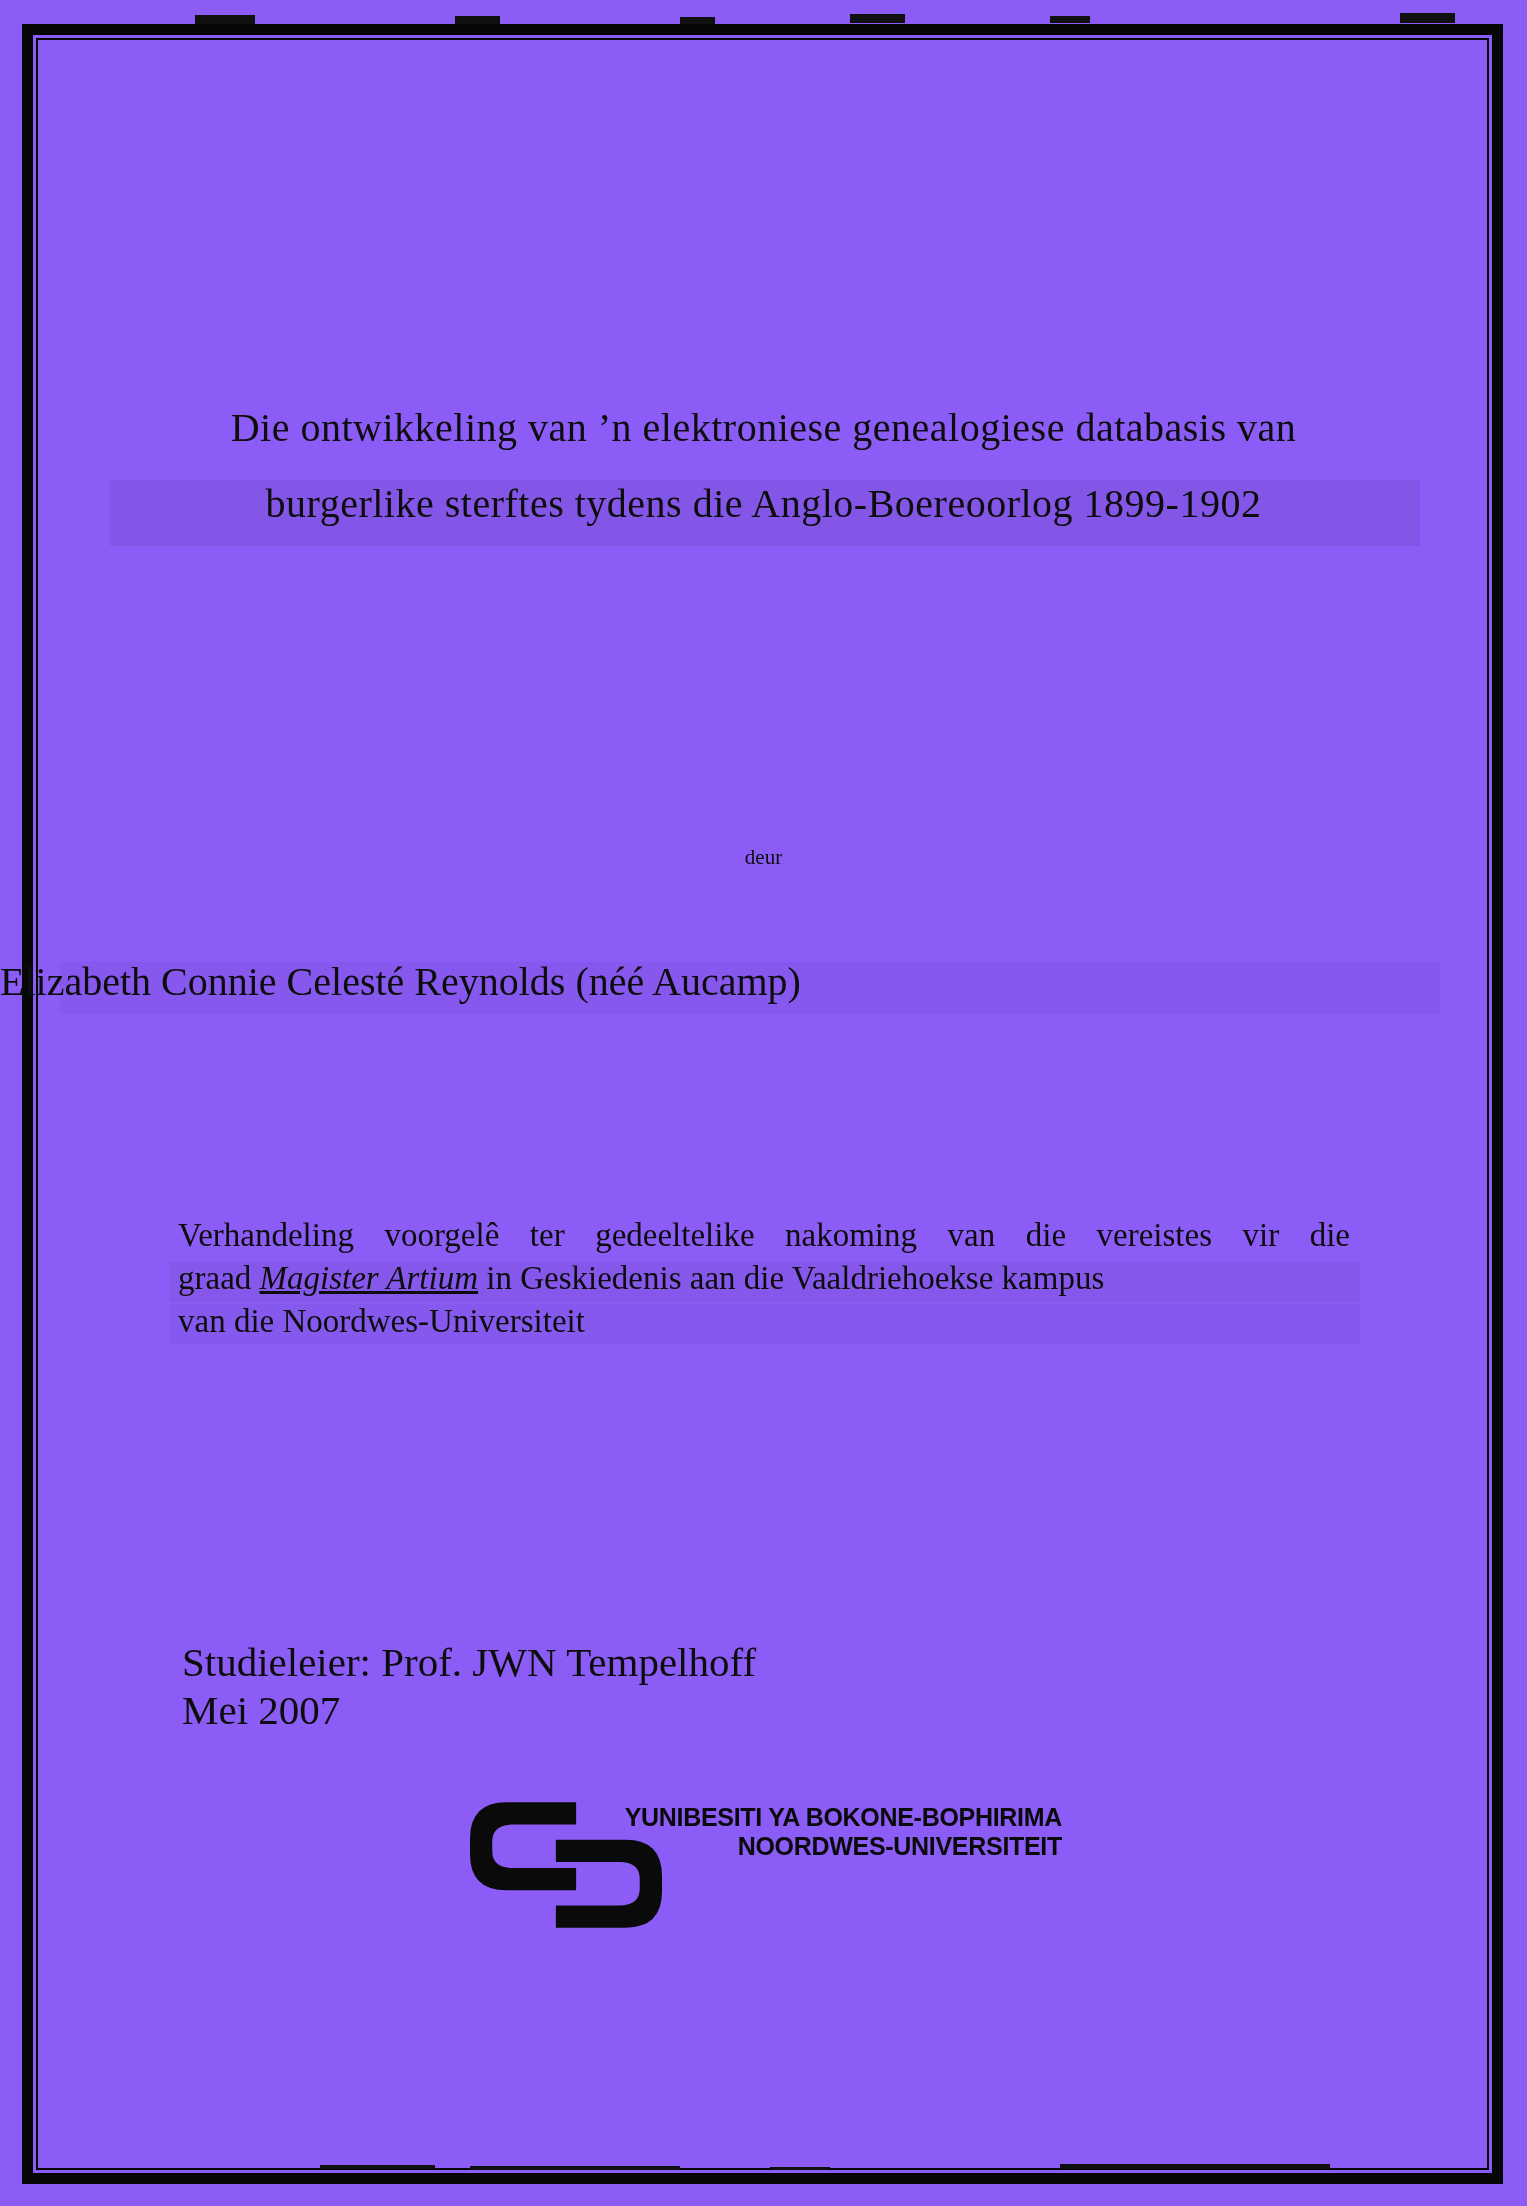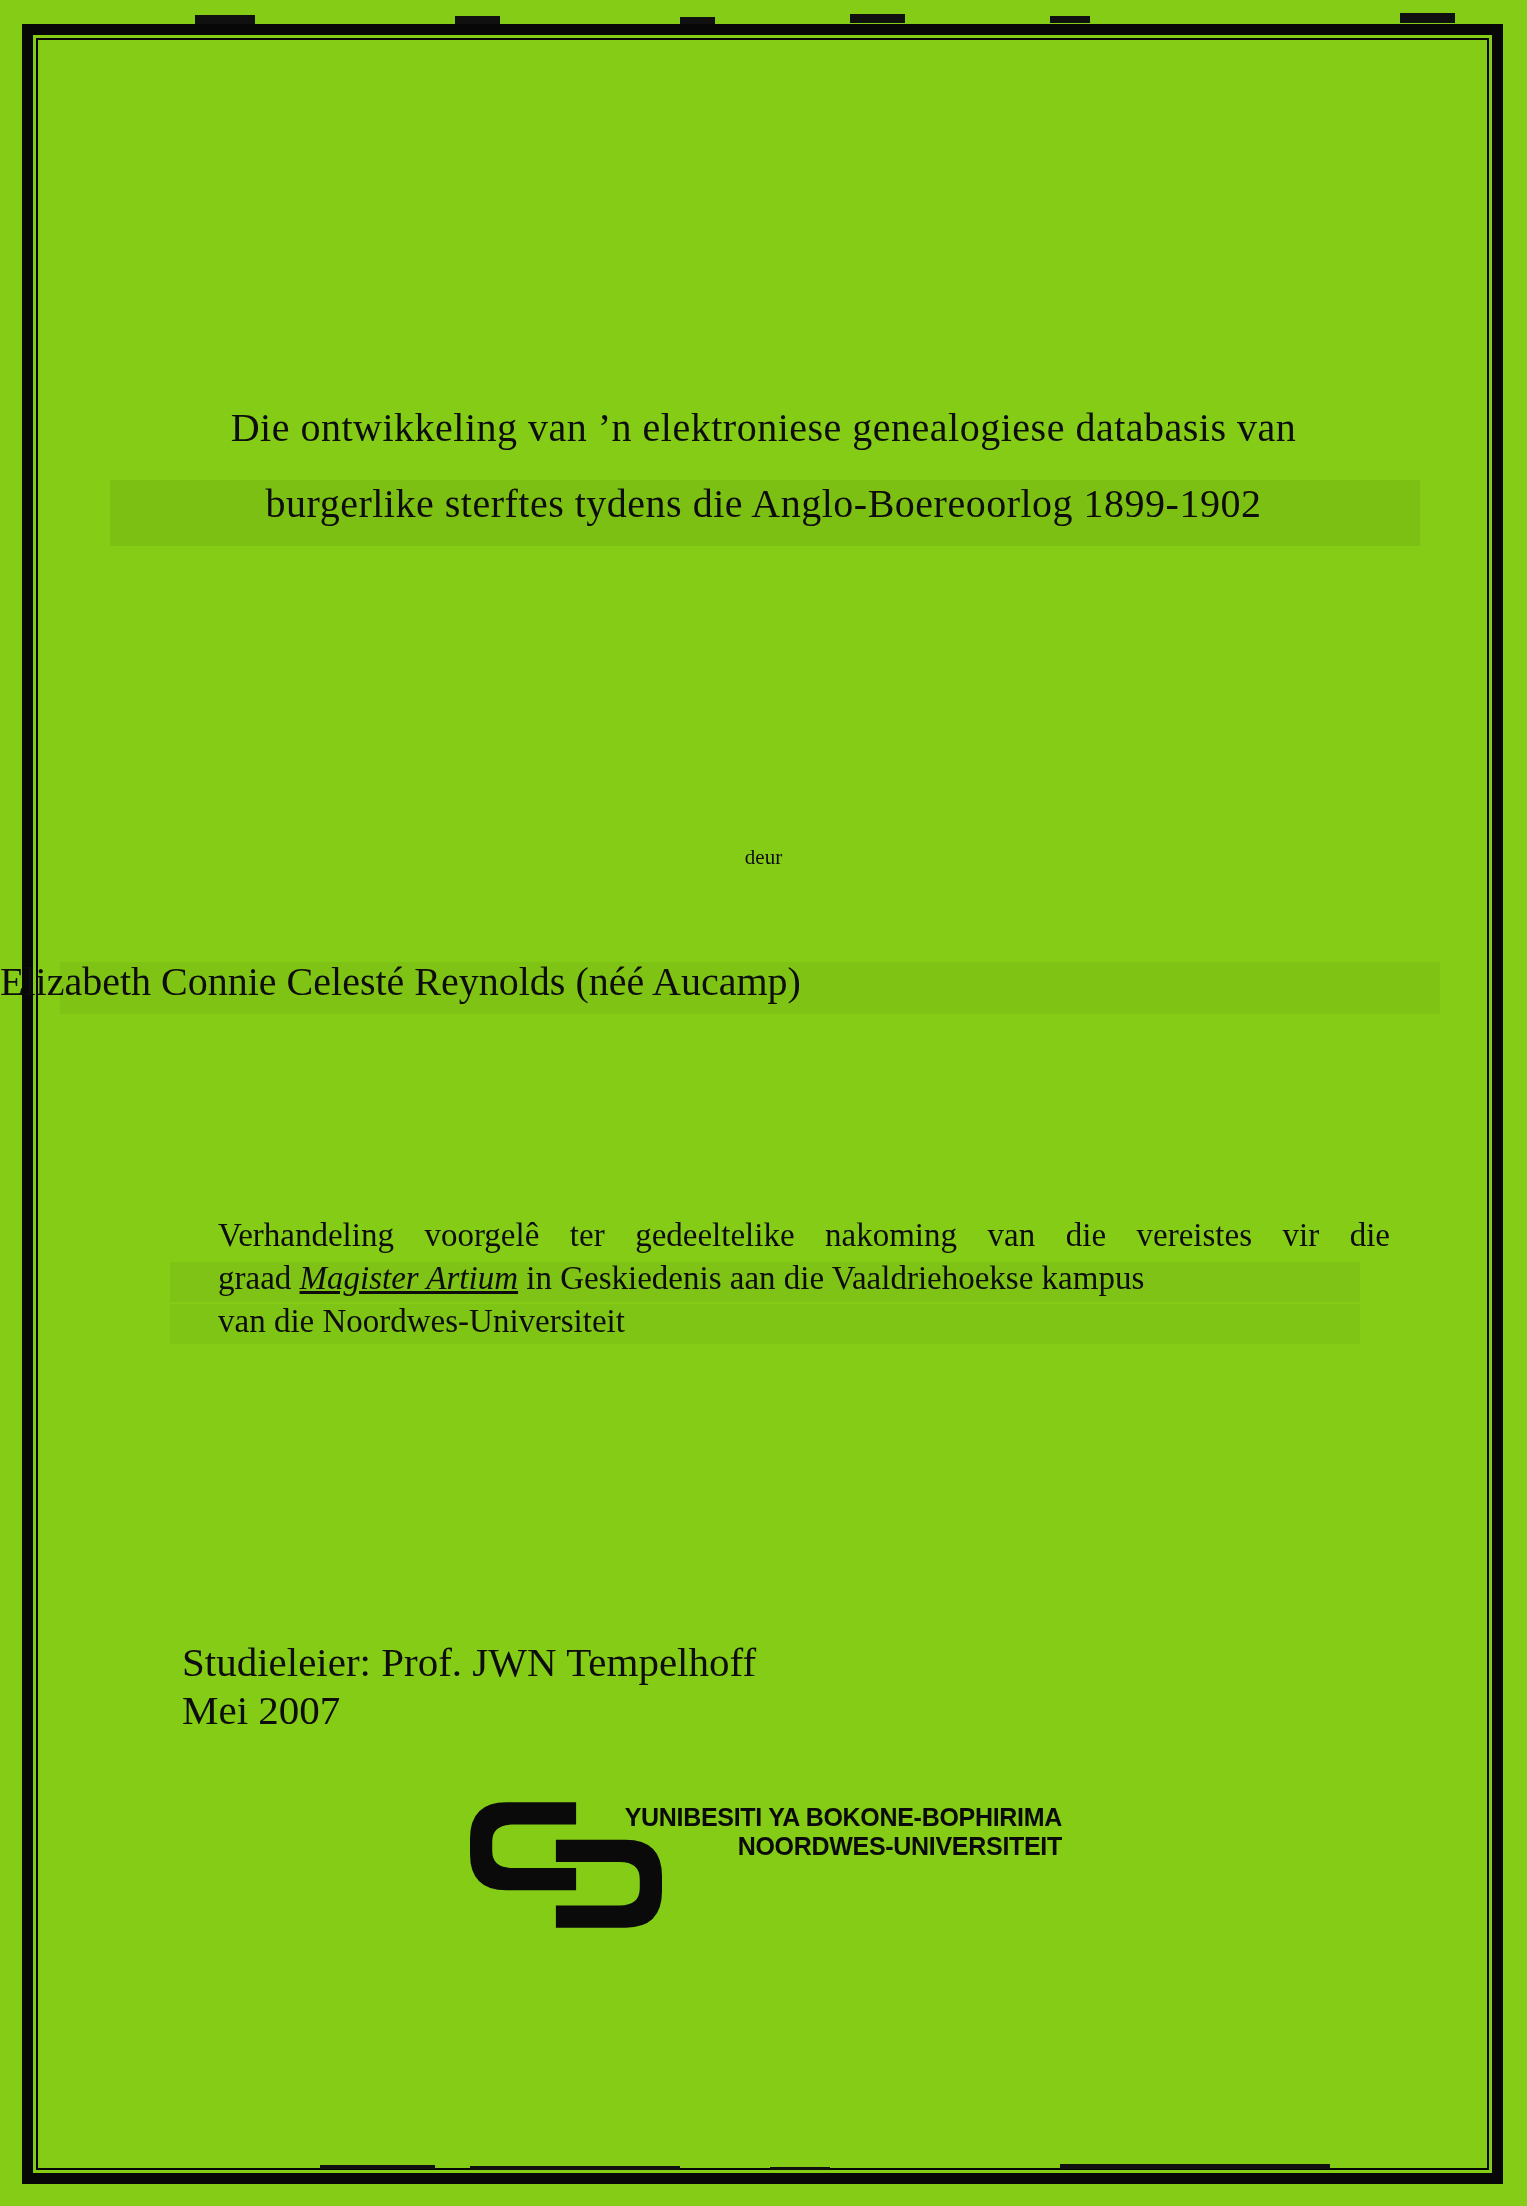--- a/index.html
+++ b/index.html
@@ -1,20 +1,20 @@
 <!DOCTYPE html>
 <html><head>
 <meta charset="utf-8">
 <style>
   html, body { margin: 0; padding: 0; background: #777; }
   .page {
     position: relative;
     width: 1527px;
     height: 2206px;
-    background: #84cc16;
+    background: #8b5cf6;
     overflow: hidden;
     font-family: "Liberation Serif", "DejaVu Serif", serif;
     color: #0d0d0d;
   }
   
   .outer-border {
     position: absolute;
     top: 24px; right: 24px; bottom: 22px; left: 22px;
     border: 11px solid #070707;
   }
@@ -62,21 +62,20 @@
     left: 0; right: 0; top: 958px;
     text-align: left;
     font-size: 40px;
     line-height: 48px;
   }
   .submission {
     position: absolute;
     left: 178px; top: 1214px; width: 1172px;
     font-size: 33px;
     line-height: 43px;
-    margin-left: 40px;
   }
   .justify-line { text-align: justify; text-align-last: justify; }
   .italic { font-style: italic; text-decoration: underline; }
   .footer-block {
     position: absolute;
     left: 182px; top: 1638px;
     font-size: 41px;
     line-height: 48px;
   }
   .logo {

